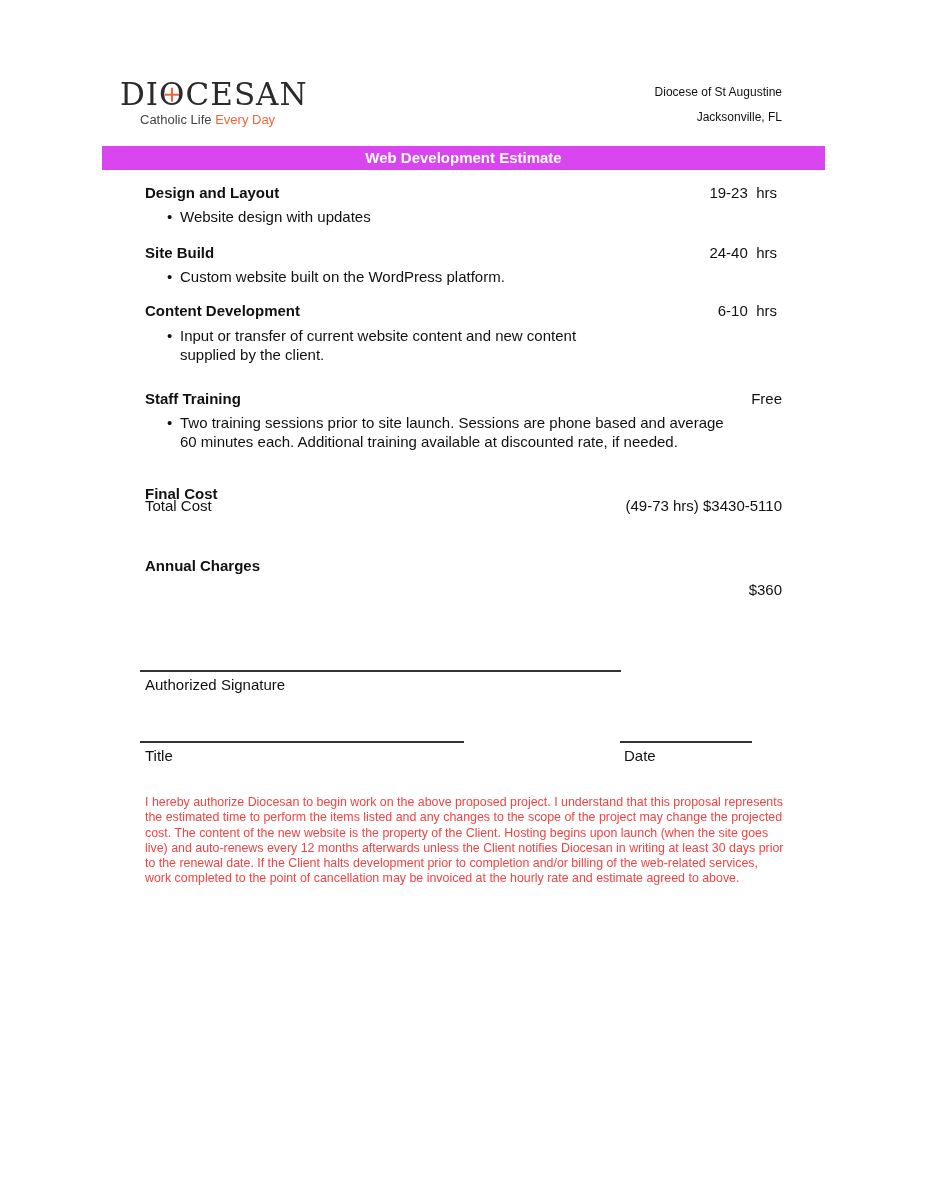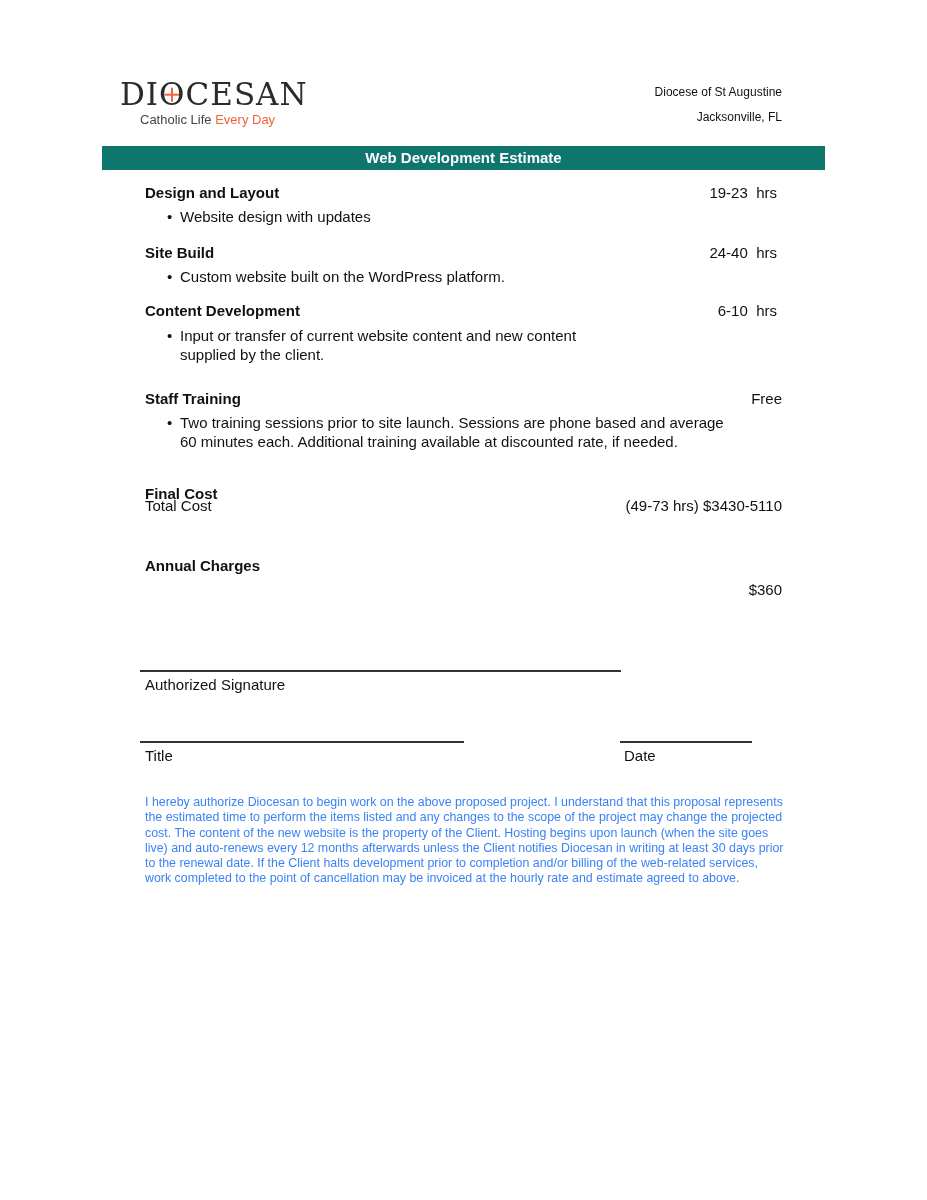--- a/index.html
+++ b/index.html
@@ -11,33 +11,33 @@
   .logo-o { position: relative; display: inline-block; }
   .logo-cross { position: absolute; left: 50%; top: 50%; width: 14px; height: 14px; transform: translate(-50%, -45%); }
   .logo-cross::before, .logo-cross::after { content: ""; position: absolute; background: #f0643a; }
   .logo-cross::before { left: 6px; top: 0; width: 2px; height: 14px; }
   .logo-cross::after { left: 0; top: 6px; width: 14px; height: 2px; }
   .logo-tag { position: absolute; left: 20px; top: 36px; font-size: 13px; color: #444; white-space: nowrap; }
   .logo-tag .accent { color: #f0643a; }
 
   .addr { right: 145px; text-align: right; font-size: 12px; color: #111; white-space: nowrap; margin-left: 18px; }
 
-  .banner { left: 102px; top: 146px; width: 723px; height: 24px; background: #0f766e; color: #fff; font-weight: bold; font-size: 15px; text-align: center; line-height: 24px; }
+  .banner { left: 102px; top: 146px; width: 723px; height: 24px; background: #d946ef; color: #fff; font-weight: bold; font-size: 15px; text-align: center; line-height: 24px; }
 
   .row { left: 145px; width: 637px; font-size: 15px; line-height: 19px; }
   .bold { font-weight: bold; }
   .right { position: absolute; right: 0; top: 0; white-space: nowrap; }
   .hrs-right { right: 5px; }
   .bullet { left: 167px; width: 560px; font-size: 15px; line-height: 19px; }
   .bullet .dot { position: absolute; left: 0; top: 0; }
   .bullet .txt { display: block; padding-left: 13px; }
 
   .sig-line { height: 0; border-top: 2px solid #333; }
   .sig-label { font-size: 15px; }
-  .legal { left: 145px; width: 640px; font-size: 12.4px; line-height: 15.3px; color: #3b82f6; }
+  .legal { left: 145px; width: 640px; font-size: 12.4px; line-height: 15.3px; color: #ef4444; }
 </style>
 </head>
 <body>
 
 <div class="abs logo">
   <div class="logo-word"><span>DI</span><span class="logo-o"><span>O</span><span class="logo-cross"></span></span><span>CESAN</span></div>
   <div class="logo-tag"><span>Catholic Life </span><span class="accent">Every Day</span></div>
 </div>
 
 <div class="abs addr" style="top:85px;">Diocese of St Augustine</div>

